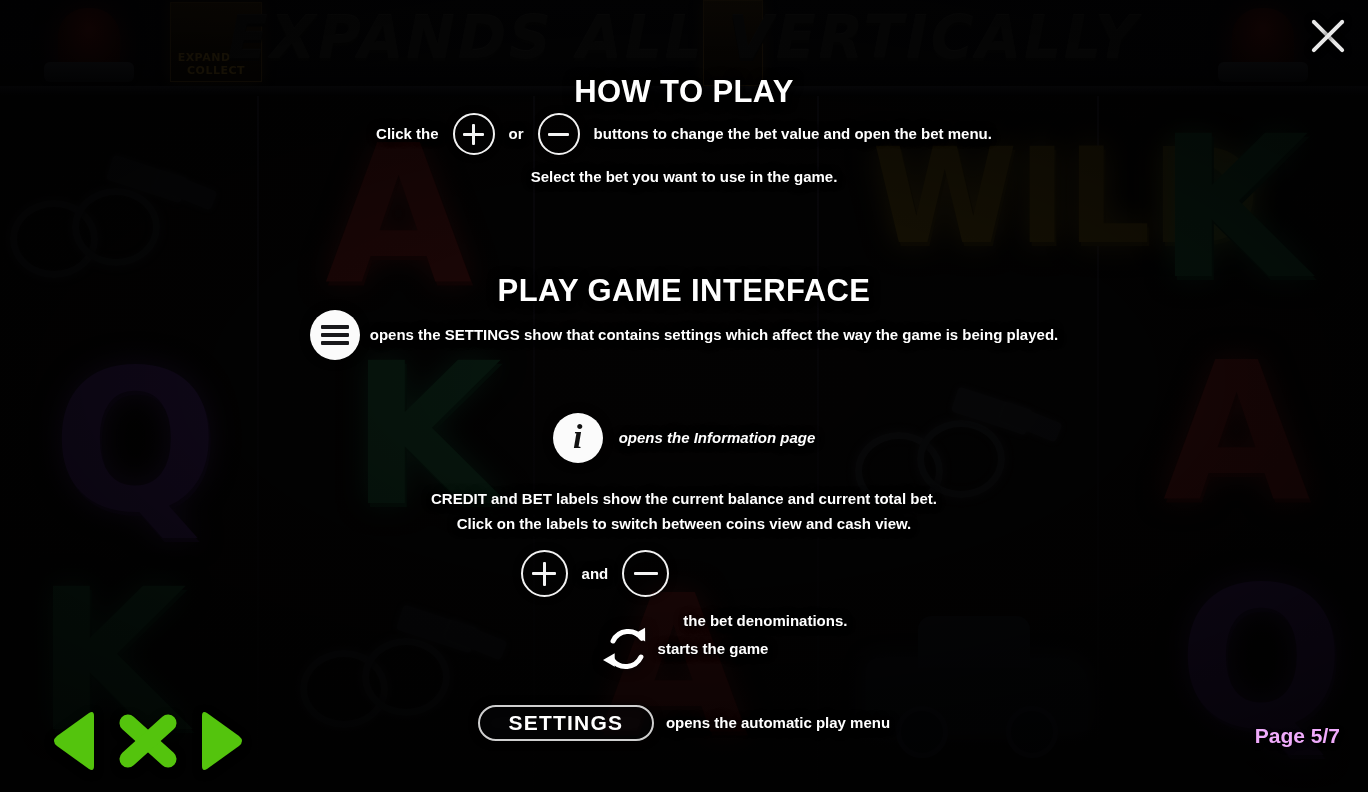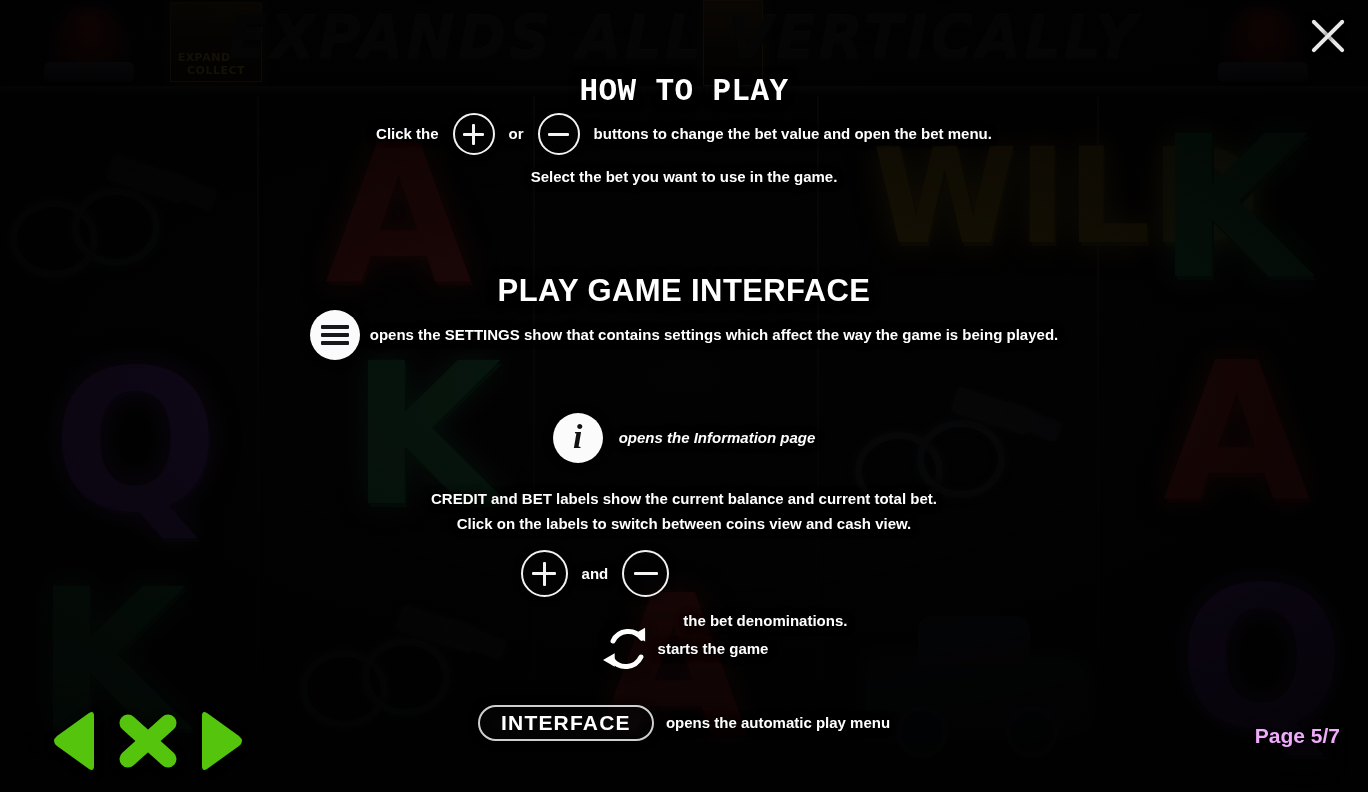--- a/index.html
+++ b/index.html
@@ -301,21 +301,21 @@
 
   <div id="veil"></div>
 
   <div id="content">
 
     <div id="close-x">
       <span></span>
         <span></span>
     </div>
 
-    <div class="sec-title" style="position:absolute; left:0; right:0; top:74px;font-family:Liberation Mono, monospace;">HOW TO PLAY</div>
+    <div class="sec-title" style="position:absolute; left:0; right:0; top:74px;">HOW TO PLAY</div>
 
     <div class="row" style="position:absolute; left:0; right:0; top:113px;">
       <span class="para" style="line-height:42px;">Click the</span>
       <span class="circ-out" style="margin:0 14px;">
         <i class="h"></i>
           <i class="v"></i>
       </span>
       <span class="para" style="line-height:42px;">or</span>
       <span class="circ-out" style="margin:0 14px;">
         <i class="h"></i>
@@ -366,21 +366,21 @@
         <path d="M32 10 a22 22 0 0 1 19.5 11.8 l-6.2 3.1 A15 15 0 0 0 32 17 z" fill="#ffffff" opacity="0"></path>
         <path d="M15.5 22.5 A20 20 0 0 1 49.5 19.2" fill="none" stroke="#fff" stroke-width="6" stroke-linecap="round"></path>
         <path d="M48.5 41.5 A20 20 0 0 1 14.5 44.8" fill="none" stroke="#fff" stroke-width="6" stroke-linecap="round"></path>
         <polygon points="50,10 58,24 42,24" fill="#fff" transform="rotate(150 50 17)"></polygon>
         <polygon points="14,40 22,54 6,54" fill="#fff" transform="rotate(150 14 47)"></polygon>
       </svg>
       <span class="para" style="line-height:54px; margin-left:4px;">starts the game</span>
     </div>
 
     <div class="row" style="position:absolute; left:0; right:0; top:703px;">
-      <span class="pill">INTERFACE</span>
+      <span class="pill">SETTINGS</span>
       <span class="para" style="line-height:40px; margin-left:12px;">opens the automatic play menu</span>
     </div>
 
     <div id="nav">
       <svg class="nav-btn" width="62" height="66" viewBox="0 0 62 66">
         <path d="M48 8 L48 58 Q48 64 43 61 L11 38 Q5 33 11 28 L43 5 Q48 2 48 8 Z" fill="#54c40d"></path>
       </svg>
       <svg class="nav-btn" width="72" height="66" viewBox="0 0 72 66">
         <g stroke="#54c40d" stroke-width="17" stroke-linecap="round">
           <line x1="16" y1="15" x2="56" y2="51"></line>

